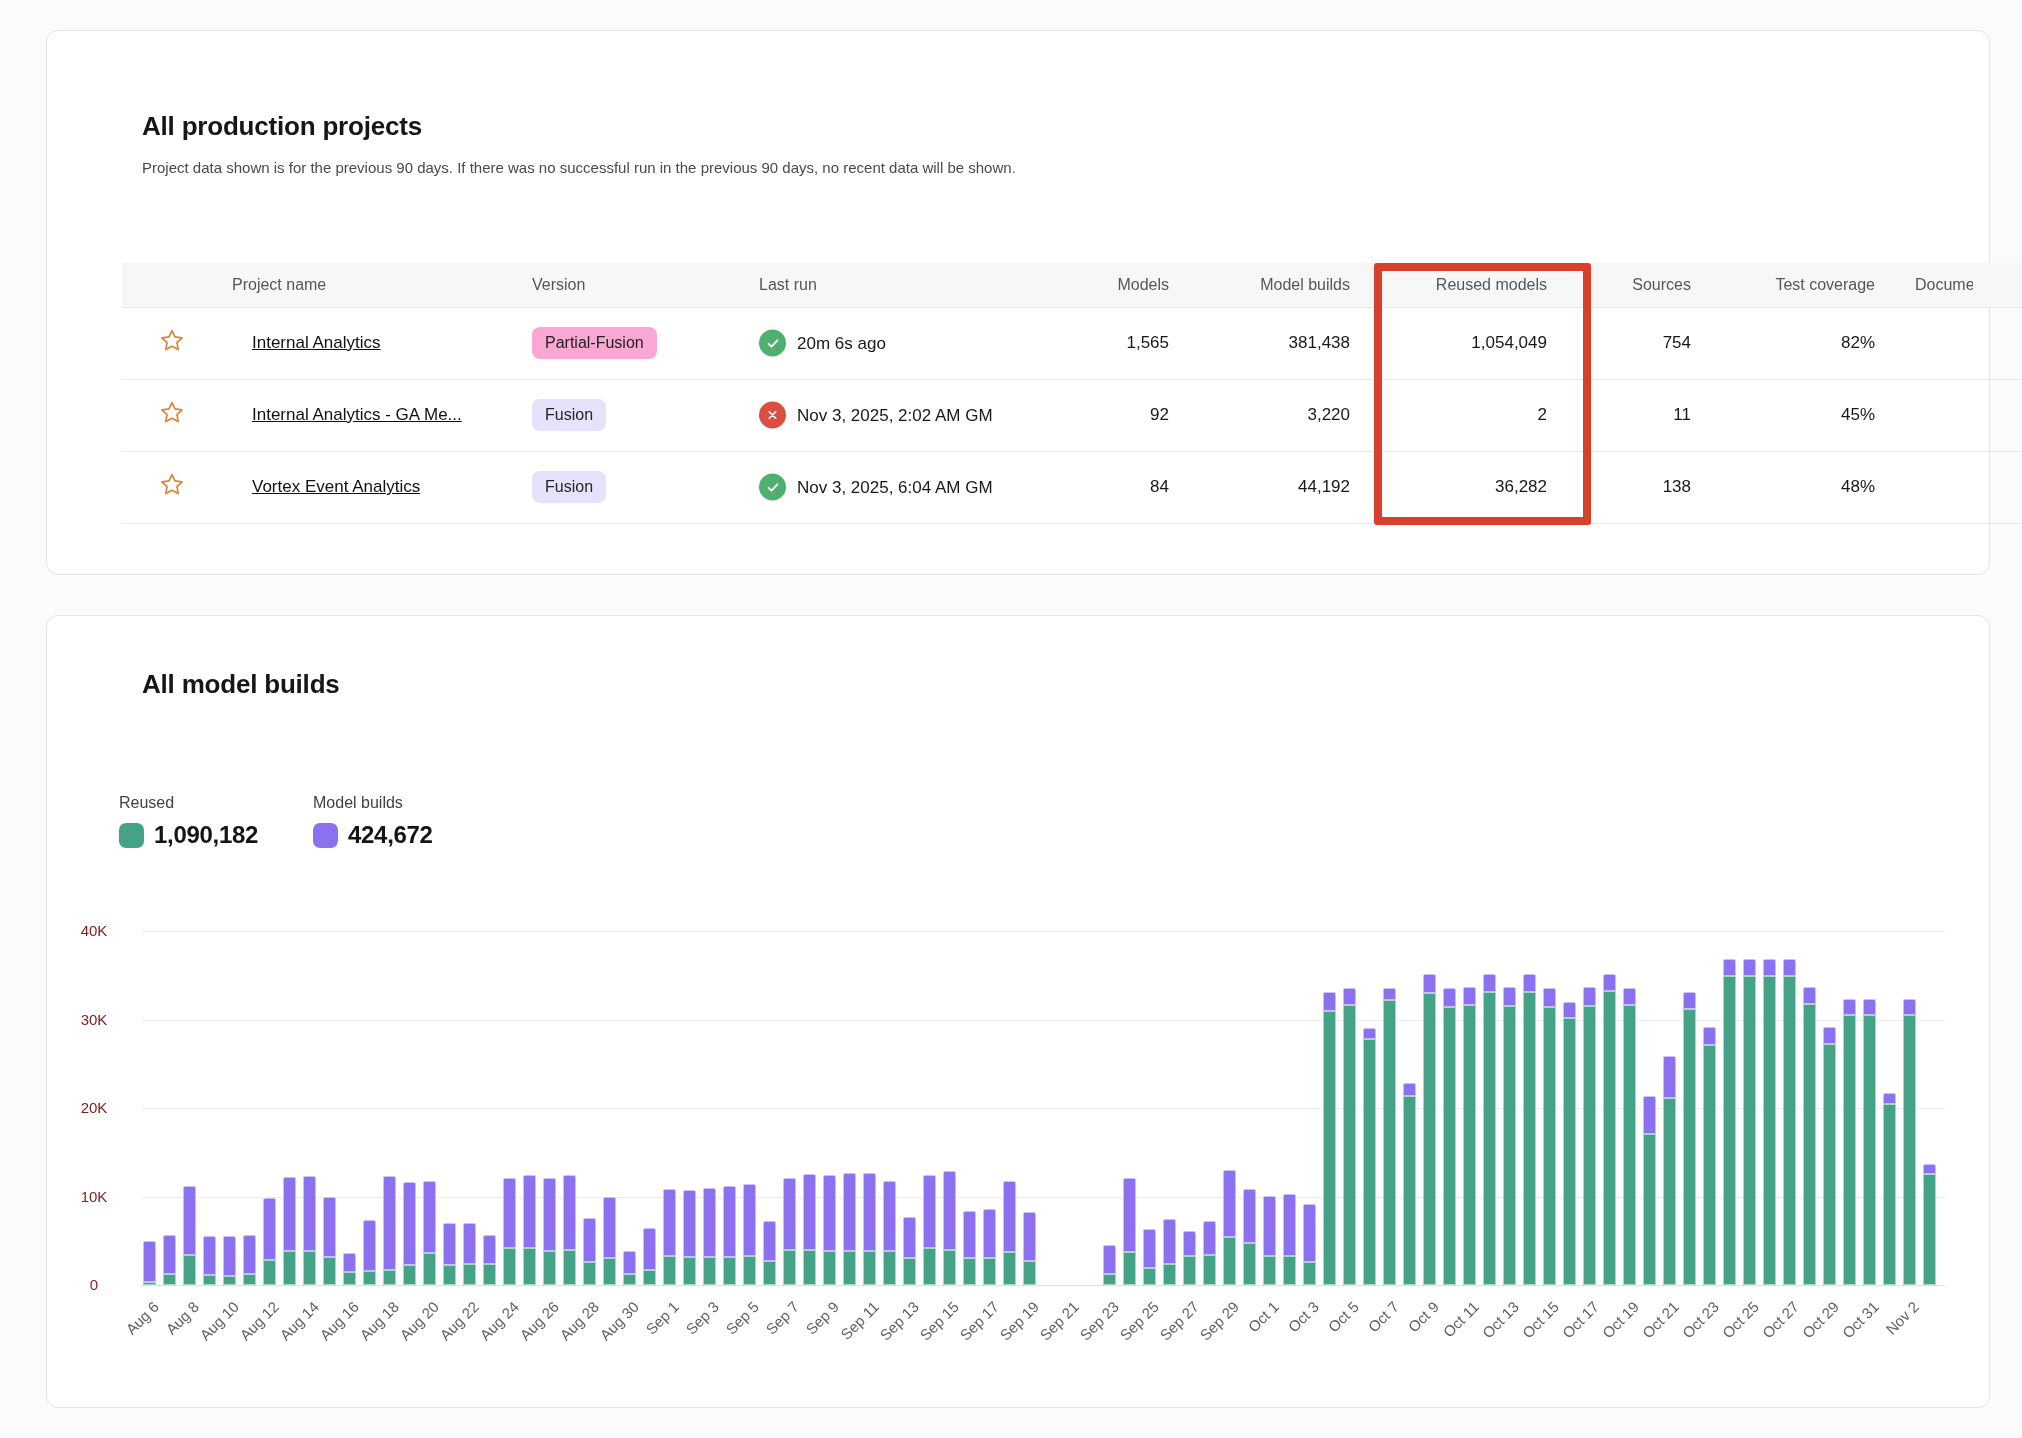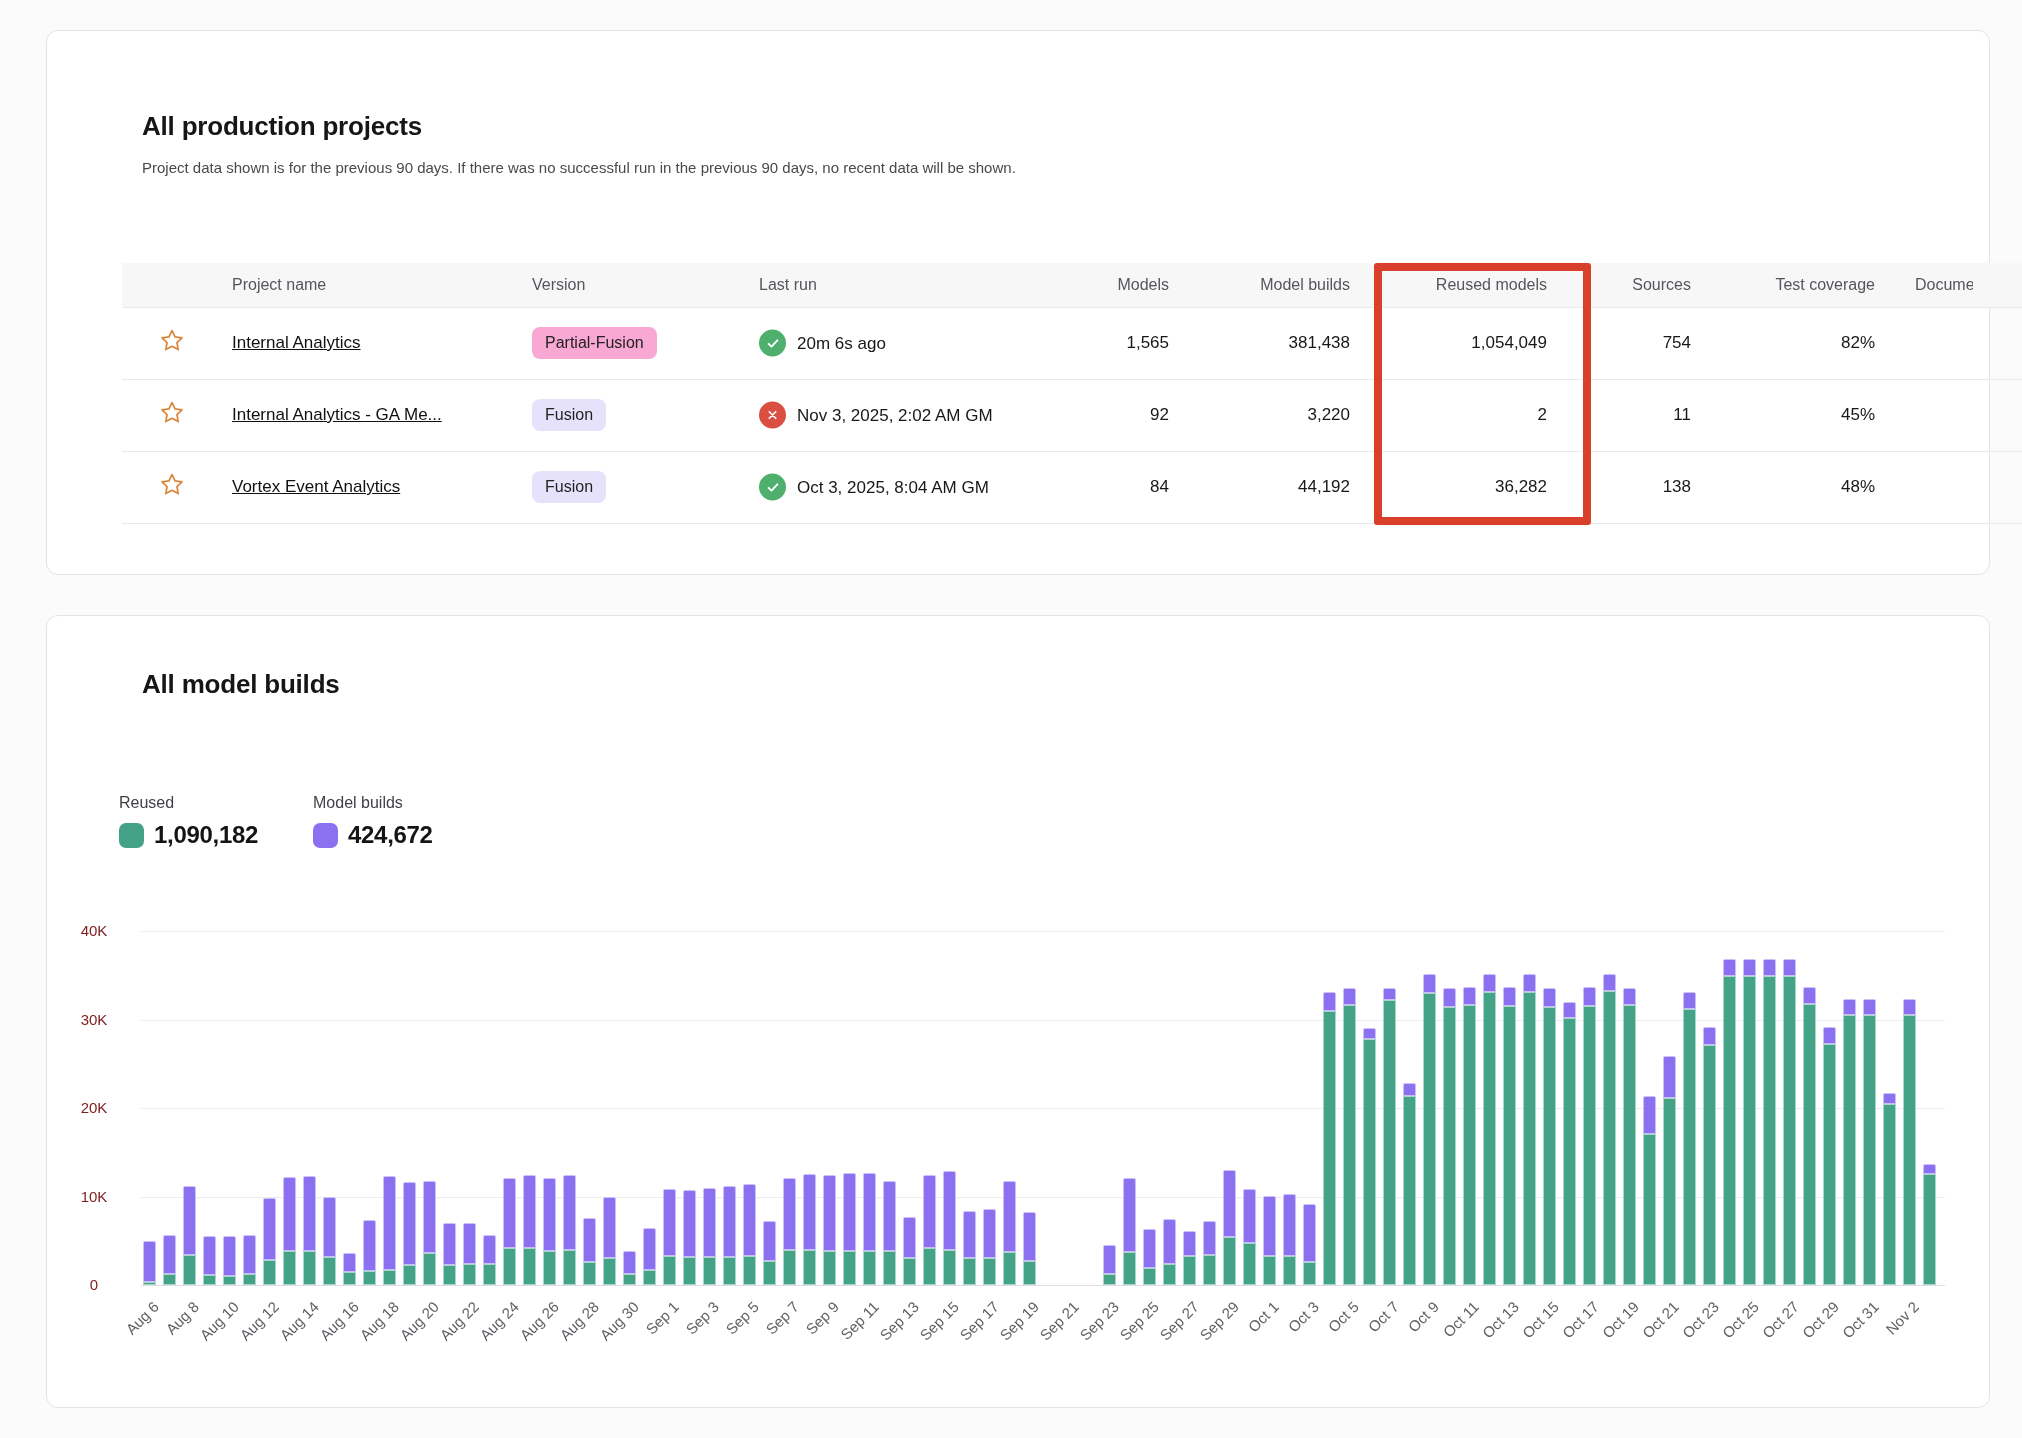--- a/index.html
+++ b/index.html
@@ -32,21 +32,21 @@
 
   
   .thead-bg { position:absolute; left:75px; top:232px; width:1902px; height:44px; background:#f7f7f8; }
   .thead { position:absolute; top:232px; left:0; width:100%; height:44px; font-size:16px; color:#55565c; }
   .thead .hcell { position:absolute; top:50%; transform:translateY(-50%); white-space:nowrap; }
   .hline { position:absolute; left:75px; width:1902px; height:1px; background:#e9e9ec; }
   .trow { position:absolute; left:0; width:100%; height:72px; font-size:17px; color:#18181b; }
   .cell { position:absolute; top:50%; transform:translateY(-50%); white-space:nowrap; }
   .cell-star { left:112px; }
   .cell-name { left:185px; font-weight:500; }
-  .cell-name a { color:#111; }
+  .cell-name a { color:#111;margin-left:20px; }
   .cell-version { left:485px; }
   .cell-lastrun { left:712px; display:flex; align-items:center; gap:11px; }
   .col-models   { left:957px;  width:165px; text-align:right; }
   .col-builds   { left:1140px; width:163px; text-align:right; }
   .col-reused   { left:1340px; width:160px; text-align:right; }
   .col-sources  { left:1530px; width:114px; text-align:right; }
   .col-coverage { left:1660px; width:168px; text-align:right; }
   .col-docs     { left:1868px; width:58px; overflow:hidden; }
   .badge { display:inline-block; padding:7px 13px; border-radius:8px; font-size:16px; color:#222; }
   .badge-partial { background:#f9a8d4; }
@@ -163,21 +163,21 @@
         </svg>
       </span>
       <span class="cell cell-name"><a class="link">Vortex Event Analytics</a></span>
       <span class="cell cell-version"><span class="badge badge-fusion">Fusion</span></span>
       <span class="cell cell-lastrun">
         <span class="status-dot status-success">
           <svg width="14" height="14" viewBox="0 0 24 24" fill="none" stroke="#fff" stroke-width="3.2" stroke-linecap="round" stroke-linejoin="round">
               <path d="M4.5 12.5l5 5 10-11"></path>
             </svg>
         </span>
-        <span>Oct 3, 2025, 8:04 AM GM</span>
+        <span>Nov 3, 2025, 6:04 AM GM</span>
       </span>
       <span class="cell col-models">84</span>
       <span class="cell col-builds">44,192</span>
       <span class="cell col-reused">36,282</span>
       <span class="cell col-sources">138</span>
       <span class="cell col-coverage">48%</span>
     </div>
     <div class="hline" style="top:492px;"></div>
 
     <div class="red-box"></div>

